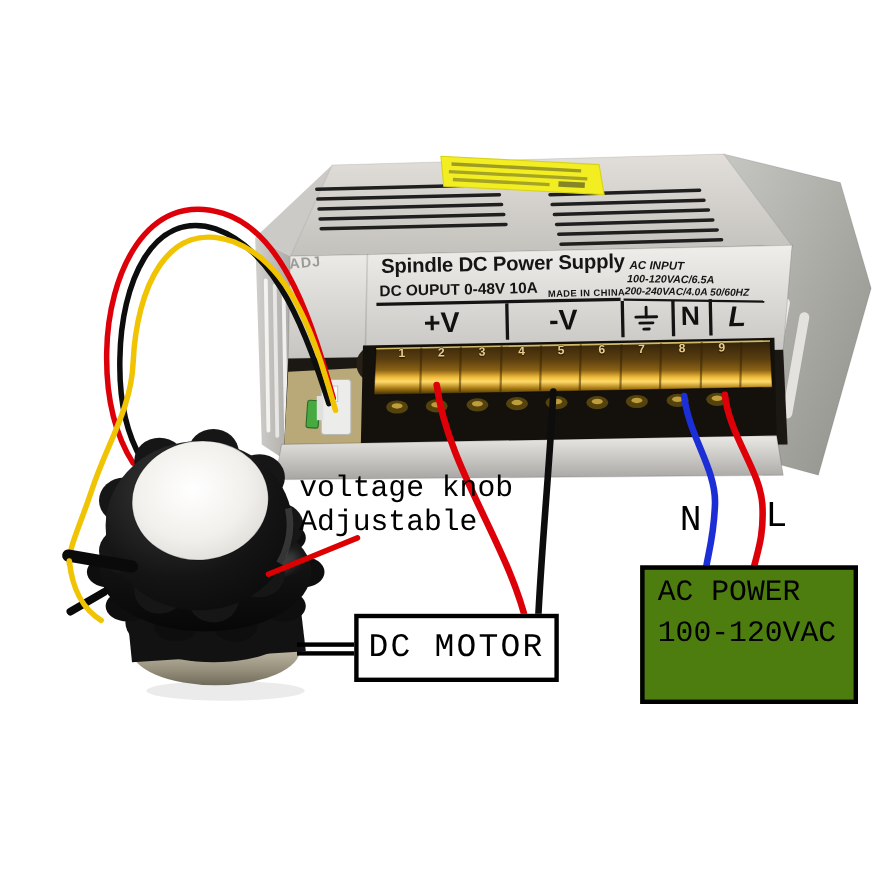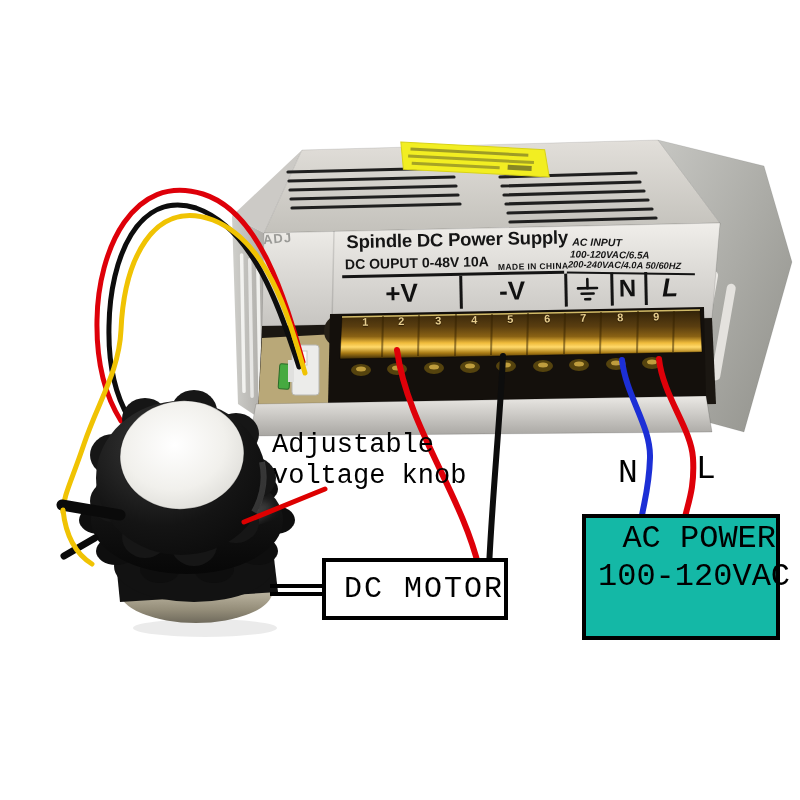--- a/index.html
+++ b/index.html
@@ -28,25 +28,25 @@
   #terminal-numbers{position:absolute;left:342px;top:311px;width:362px;height:28px;
                     transform:rotate(-1deg);transform-origin:0 0;}
   .tnum{position:absolute;top:5px;width:18px;text-align:center;font-size:11px;font-weight:700;
         color:#e6cd8e;text-shadow:0 1px 1px rgba(40,24,0,.9), 0 -0.5px 0 rgba(40,24,0,.8);}
   
   #adj-etch{position:absolute;left:263px;top:231px;font-size:13px;font-weight:700;letter-spacing:1px;
             color:rgba(150,150,146,.95);transform:rotate(-5deg);}
   
   #knob-label{position:absolute;left:272px;top:430px;font-size:27px;line-height:31px;white-space:nowrap;}
   #dc-motor-box{position:absolute;left:322px;top:558px;width:178px;height:54px;background:#fff;
-                border:4px solid #000;display:flex;align-items:center;justify-content:flex-end;
+                border:4px solid #000;display:flex;align-items:center;justify-content:center;
                 font-size:30px;letter-spacing:2px;white-space:nowrap;}
   .motor-line{position:absolute;left:270px;width:54px;height:3.5px;background:#000;}
-  #ac-power-box{position:absolute;left:582px;top:514px;width:178px;height:116px;background:#14b8a6;
-                border:4px solid #000;padding:2px 0 0 12px;font-size:32px;line-height:38px;white-space:nowrap;text-align:right;}
+  #ac-power-box{position:absolute;left:582px;top:514px;width:178px;height:116px;background:#4d7c0f;
+                border:4px solid #000;padding:2px 0 0 12px;font-size:27px;line-height:38px;white-space:nowrap;}
   #n-label{position:absolute;left:618px;top:455px;font-size:33px;}
   #l-label{position:absolute;left:696px;top:451px;font-size:33px;}
   
   .w-red{stroke:var(--wire-red,#e00008);}
   .w-black{stroke:var(--wire-black,#0d0d0d);}
   .w-yellow{stroke:var(--wire-yellow,#f2c402);}
   .w-blue{stroke:var(--wire-blue,#1c2fd6);}
   .w-pointer{stroke:var(--annotation-red,#dd0000);}
   .f-sticker{fill:var(--sticker-yellow,#f2ee22);}
 </style>
@@ -305,22 +305,22 @@
     <span class="tnum" style="left:87px">3</span>
     <span class="tnum" style="left:123px">4</span>
     <span class="tnum" style="left:159px">5</span>
     <span class="tnum" style="left:196px">6</span>
     <span class="tnum" style="left:232px">7</span>
     <span class="tnum" style="left:269px">8</span>
     <span class="tnum" style="left:305px">9</span>
   </div>
 
   <div id="knob-label" class="mono">
+    <div>voltage knob</div>
     <div>Adjustable</div>
-    <div>voltage knob</div>
   </div>
 
   <div class="motor-line" style="top:584px"></div>
   <div class="motor-line" style="top:592px"></div>
   <div id="dc-motor-box" class="mono">
     <span>DC MOTOR</span>
   </div>
 
   <div id="n-label" class="mono">N</div>
   <div id="l-label" class="mono">L</div>

